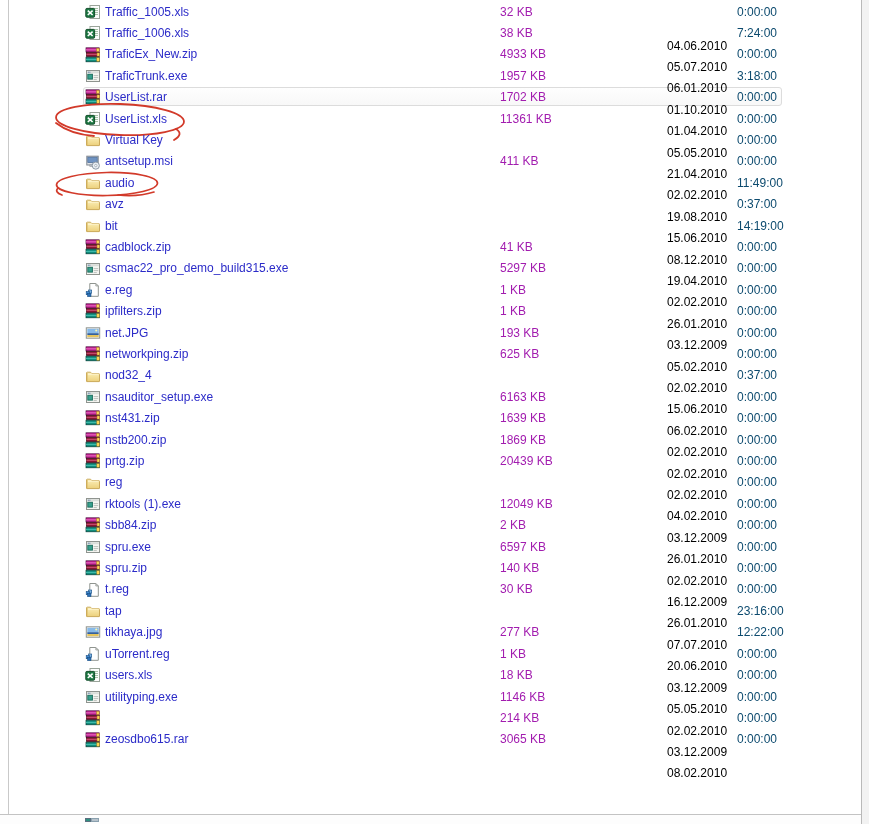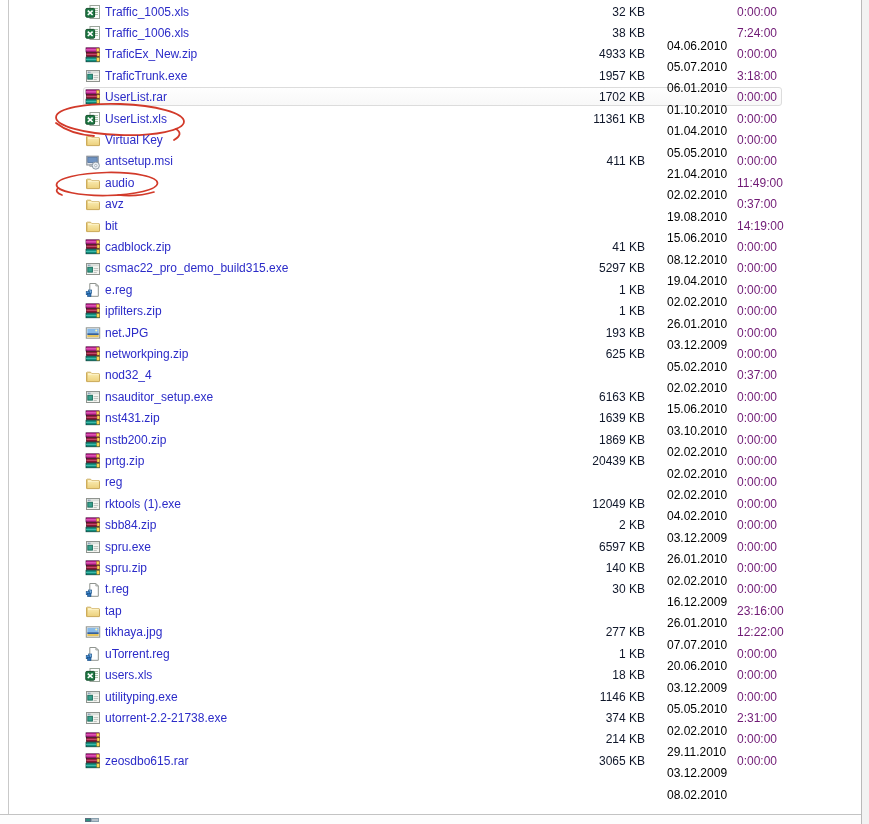--- a/index.html
+++ b/index.html
@@ -7,23 +7,23 @@
     width:869px;height:824px;overflow:hidden;background:#ffffff;
     font-family:"Liberation Sans","DejaVu Sans",sans-serif;font-size:12px;color:#000;
     position:relative;
   }
   .stage{position:absolute;left:0;top:0;width:869px;height:824px;}
   .defs-svg{position:absolute;width:0;height:0;}
   .list{position:absolute;left:0;top:1px;width:782px;}
   .row{position:relative;height:21.42px;}
   .row .icon{position:absolute;left:85px;top:2.7px;width:16px;height:16px;}
   .row .fname{position:absolute;left:105px;top:3.5px;white-space:nowrap;color:var(--name-color,#2b2bc8);}
-  .row .size{position:absolute;left:500px;width:145px;top:3.5px;text-align:right;color:#0f172a;}
+  .row .size{position:absolute;left:500px;width:145px;top:3.5px;color:#a21caf;}
   .row .date{position:absolute;left:667px;top:3.5px;color:#000;margin-top:34px;}
-  .row .time{position:absolute;left:737px;top:3.5px;color:#701a75;}
+  .row .time{position:absolute;left:737px;top:3.5px;color:#0c4a6e;}
   .row.hovered::before{
     content:"";position:absolute;left:83px;top:0.6px;width:699px;height:18.6px;
     border:1px solid var(--hover-border,#dcdcdc);border-radius:3px;
     background:linear-gradient(#fefefe,#f8f8f8);box-sizing:border-box;
   }
   .row .fname,.row .size,.row .date,.row .time{z-index:1;}
   .left-edge{position:absolute;left:8px;top:0;width:1px;height:814px;background:#c9c9c9;}
   .bottom-edge{position:absolute;left:0;top:814px;width:861px;height:1px;background:#c3c3c3;}
   .right-line{position:absolute;left:861px;top:0;width:1px;height:824px;background:#b9b9b9;}
   .right-gutter{position:absolute;left:862px;top:0;width:7px;height:824px;background:#f2f2f2;}
@@ -269,21 +269,21 @@
     <span class="size"></span>
     <span class="date">15.06.2010</span>
     <span class="time">0:37:00</span>
   </div>
       <div class="row">
     <svg class="icon">
           <use href="#sym-app"></use>
         </svg>
     <span class="fname">nsauditor_setup.exe</span>
     <span class="size">6163 KB</span>
-    <span class="date">03.10.2010</span>
+    <span class="date">06.02.2010</span>
     <span class="time">0:00:00</span>
   </div>
       <div class="row">
     <svg class="icon">
           <use href="#sym-winrar"></use>
         </svg>
     <span class="fname">nst431.zip</span>
     <span class="size">1639 KB</span>
     <span class="date">02.02.2010</span>
     <span class="time">0:00:00</span>
@@ -397,29 +397,20 @@
     <span class="time">0:00:00</span>
   </div>
       <div class="row">
     <svg class="icon">
           <use href="#sym-app"></use>
         </svg>
     <span class="fname">utilityping.exe</span>
     <span class="size">1146 KB</span>
     <span class="date">02.02.2010</span>
     <span class="time">0:00:00</span>
-  </div>
-      <div class="row">
-    <svg class="icon">
-          <use href="#sym-app"></use>
-        </svg>
-    <span class="fname">utorrent-2.2-21738.exe</span>
-    <span class="size">374 KB</span>
-    <span class="date">29.11.2010</span>
-    <span class="time">2:31:00</span>
   </div>
       <div class="row">
     <svg class="icon">
           <use href="#sym-winrar"></use>
         </svg>
     <span class="size">214 KB</span>
     <span class="date">03.12.2009</span>
     <span class="time">0:00:00</span>
   </div>
       <div class="row">

